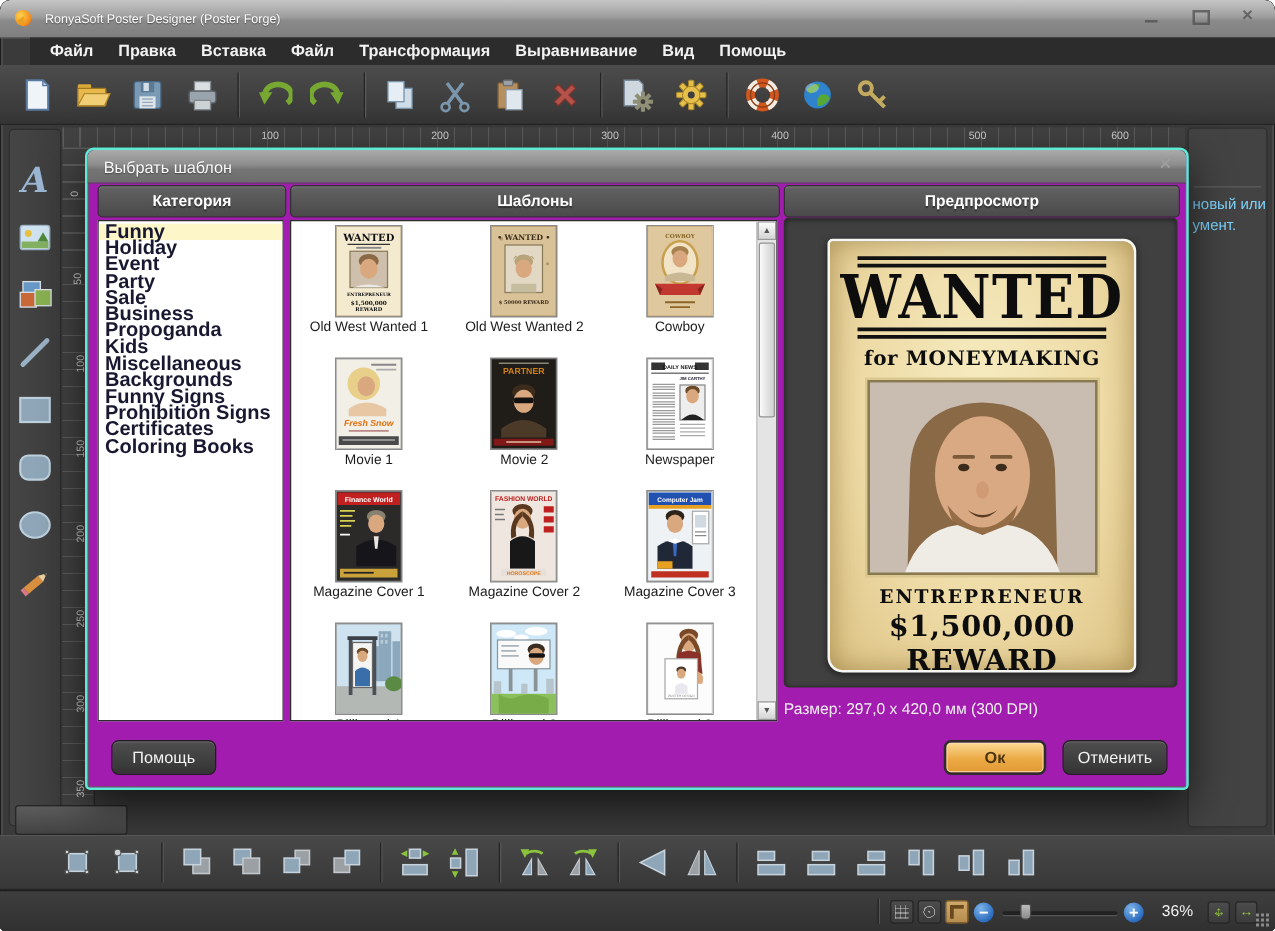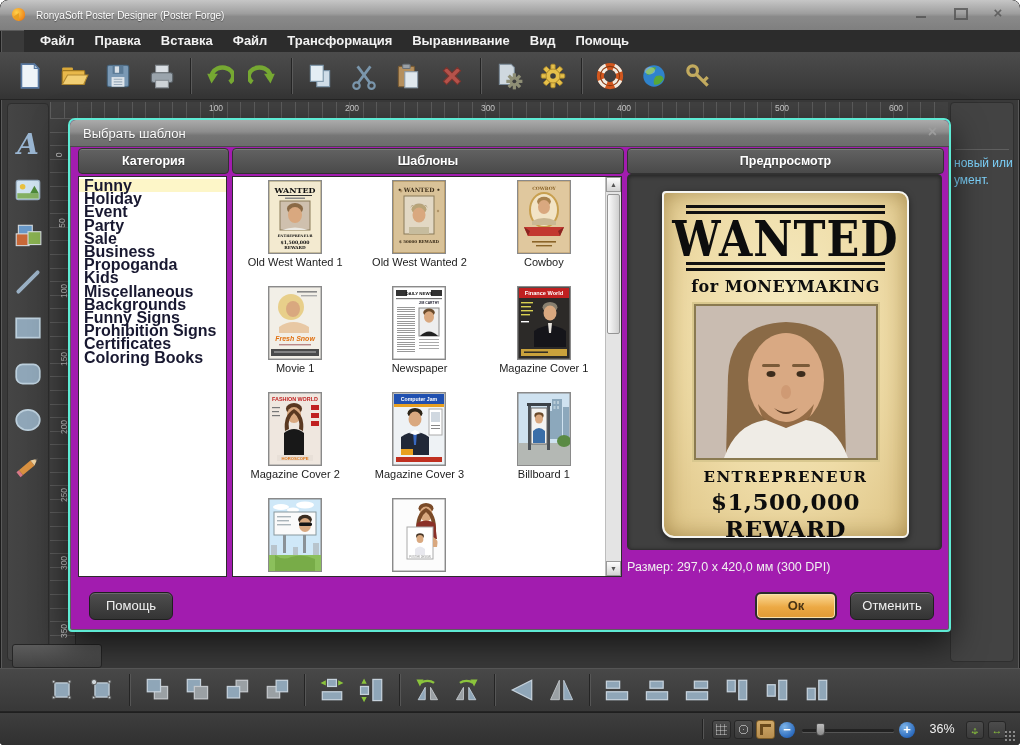--- a/index.html
+++ b/index.html
@@ -464,20 +464,34 @@
                 <path d="M10 40 Q24 30 40 40 L40 46 H10 Z" fill="#e8c8a4"></path>
                 <text x="26" y="54" text-anchor="middle" font-family="Liberation Sans,sans-serif" font-style="italic" font-weight="bold" font-size="7" fill="#e07010">Fresh Snow</text>
                 <rect x="10" y="57" width="32" height="1.4" fill="#b88"></rect>
                 <rect x="2" y="62" width="48" height="7" fill="#4a4a4a"></rect>
                 <rect x="5" y="64.5" width="42" height="1" fill="#bbb"></rect>
               </svg></div>
             <div class="tpl-label">Movie 1</div>
           </div>
           <div class="tpl-item">
             <div class="thumb"><svg width="52" height="72" viewBox="0 0 52 72">
+                <rect width="52" height="72" fill="#201c18" stroke="#555"></rect>
+                <rect x="6" y="3" width="40" height="1.2" fill="#887"></rect>
+                <text x="26" y="12" text-anchor="middle" font-family="Liberation Sans,sans-serif" font-weight="bold" font-size="7" fill="#d08018">PARTNER</text>
+                <ellipse cx="26" cy="26.8" rx="9.2" ry="6.4" fill="#3c2c1c"></ellipse>
+                <ellipse cx="26" cy="34" rx="8" ry="9.2" fill="#d9a87f"></ellipse>
+                <rect x="18" y="31" width="16" height="4.5" rx="2" fill="#141210"></rect>
+                <path d="M8 56 Q26 42 44 56 L44 63 H8 Z" fill="#4c3a28"></path>
+                <rect x="2" y="64" width="48" height="5.5" fill="#801818"></rect>
+                <rect x="12" y="66" width="28" height="1.2" fill="#e0c0a0"></rect>
+              </svg></div>
+            <div class="tpl-label">Movie 2</div>
+          </div>
+          <div class="tpl-item">
+            <div class="thumb"><svg width="52" height="72" viewBox="0 0 52 72">
                 <rect width="52" height="72" fill="#ffffff" stroke="#999"></rect>
                 <rect x="3" y="3" width="11" height="6" fill="#333"></rect>
                 <rect x="38" y="3" width="11" height="6" fill="#333"></rect>
                 <text x="26" y="8" text-anchor="middle" font-family="Liberation Sans,sans-serif" font-weight="bold" font-size="4.4" fill="#111">DAILY NEWS</text>
                 <rect x="3" y="11" width="46" height="1.2" fill="#777"></rect>
                 <text x="36" y="17" text-anchor="middle" font-family="Liberation Sans,sans-serif" font-weight="bold" font-size="3.4" fill="#223">JIM CARTHY</text>
                 <g fill="#999">
                   <rect x="4" y="20" width="18" height="1"></rect>
                   <rect x="4" y="22" width="18" height="1"></rect>
                   <rect x="4" y="24" width="18" height="1"></rect>

